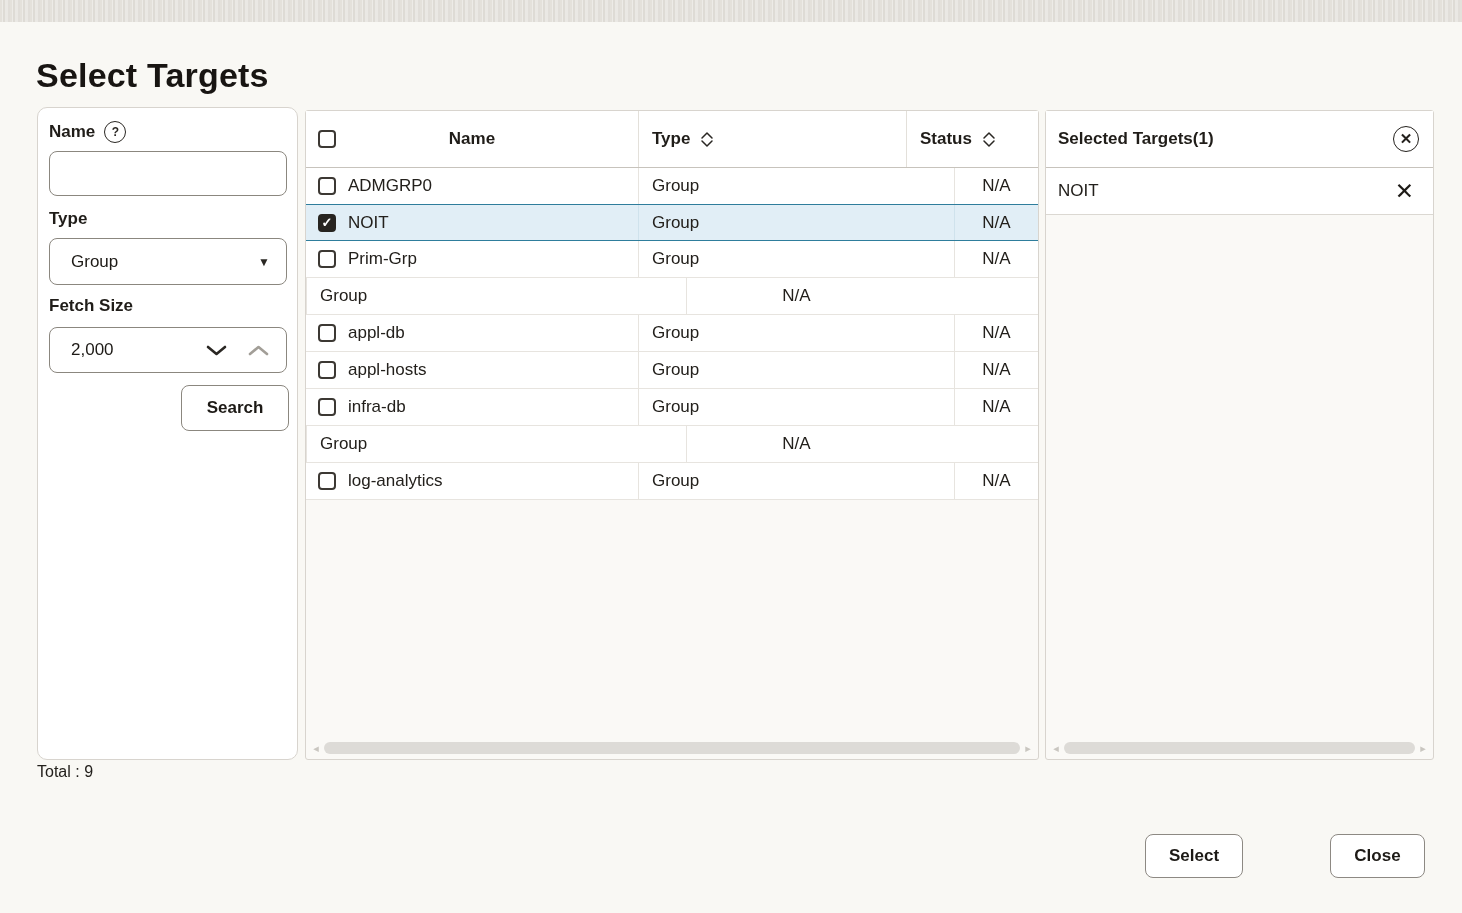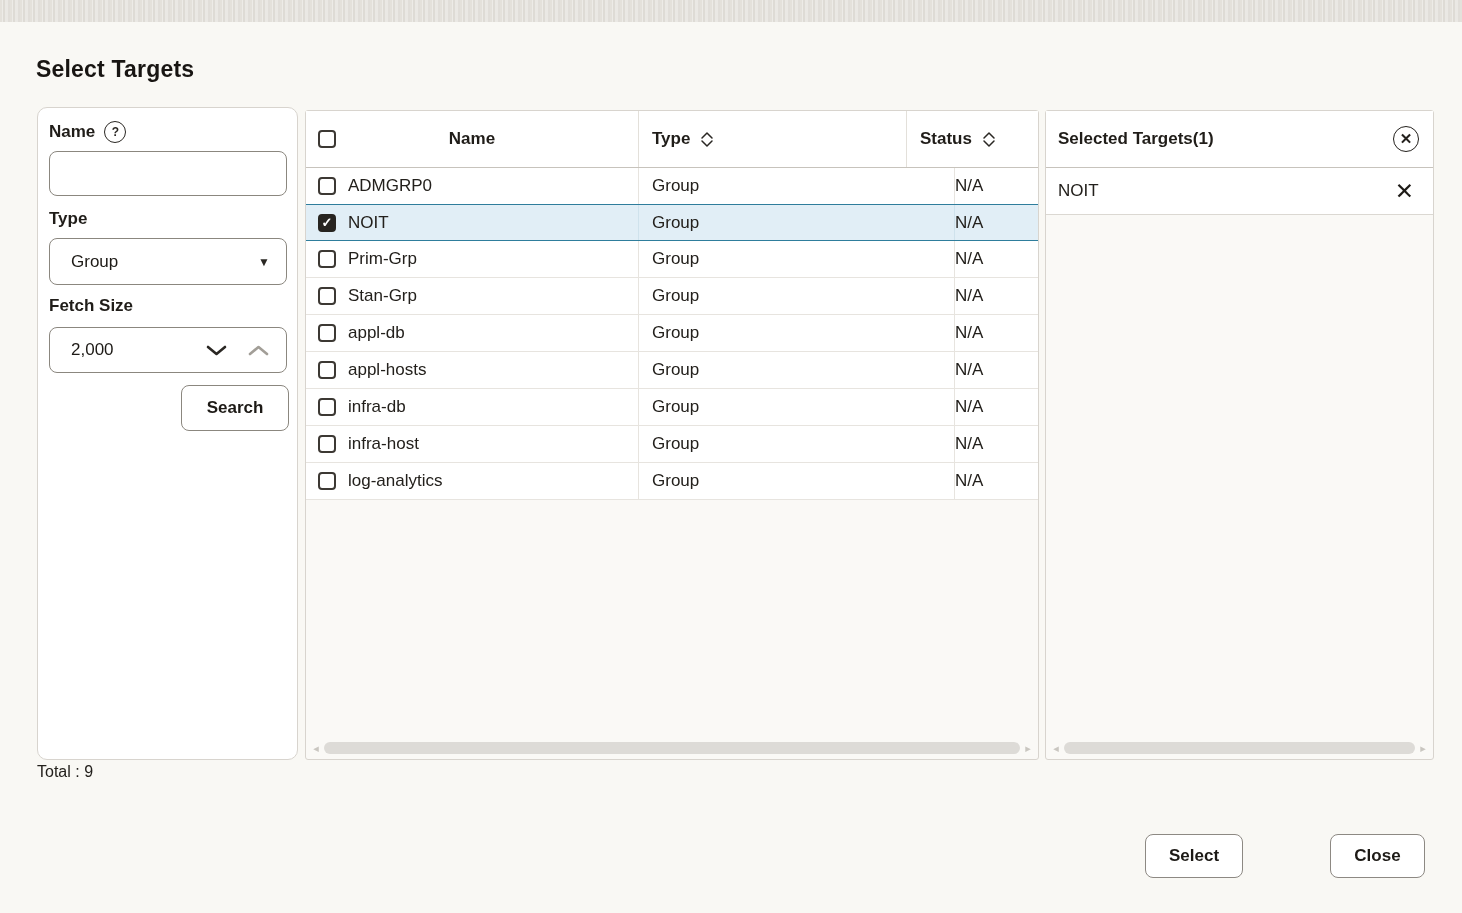--- a/index.html
+++ b/index.html
@@ -10,21 +10,21 @@
   }
   
   .texture-strip{
     position:absolute;top:0;left:0;width:1462px;height:22px;
     background:
       repeating-linear-gradient(90deg,#e4e1db 0 2px,#edebe7 2px 3px,#dedbd5 3px 5px,#eae8e4 5px 8px,#e1ded9 8px 10px),
       #e7e5e0;
   }
   .page-title{
     position:absolute;left:36px;top:56px;
-    font-size:23px;font-weight:800;color:#181512;letter-spacing:.2px;
+    font-size:34px;font-weight:800;color:#181512;letter-spacing:.2px;
   }
   .panel{position:absolute;box-sizing:border-box;border:1px solid #d8d4ce;background:#fff;}
   
   #filter-panel{left:37px;top:107px;width:261px;height:653px;border-radius:10px;}
   .fp-label{position:absolute;left:11px;font-size:17px;font-weight:600;color:#201d19;display:flex;align-items:center;}
   .help-icon{
     width:20px;height:20px;border:1.6px solid #2a2723;border-radius:50%;
     display:inline-flex;align-items:center;justify-content:center;
     font-size:12px;font-weight:700;margin-left:9px;color:#2a2723;
   }
@@ -61,21 +61,21 @@
     display:flex;align-items:center;justify-content:center;font-size:13px;font-weight:700;
   }
   .hdr-cbx{position:absolute;left:12px;top:19px;}
   .tbl-row{
     height:37px;box-sizing:border-box;background:#fff;border-bottom:1px solid #e7e4df;
     display:grid;grid-template-columns:332px 268px 1fr;font-size:17px;color:#23201c;
   }
   .tbl-row .cell-name{position:relative;display:flex;align-items:center;padding-left:42px;text-align:center;}
   .tbl-row .cell-name .cbx{position:absolute;left:12px;top:50%;transform:translateY(-50%);}
   .tbl-row .cell-type{display:flex;align-items:center;padding-left:13px;border-left:1px solid #e7e4df;}
-  .tbl-row .cell-status{display:flex;align-items:center;justify-content:flex-start;border-left:1px solid #e7e4df;margin-left:48px;}
+  .tbl-row .cell-status{display:flex;align-items:center;justify-content:center;border-left:1px solid #e7e4df;margin-left:48px;}
   .tbl-row.selected{
     background:var(--selected-bg,#e1eef6);
     border-top:1px solid var(--selected-border,#2e7d9c);
     border-bottom:1px solid var(--selected-border,#2e7d9c);
     margin-top:-1px;
   }
   .tbl-row.selected .cell-type,.tbl-row.selected .cell-status{border-left-color:#cfe2ec;}
   .sort-icon{display:inline-block;}
   
   .hscroll{position:absolute;left:5px;right:5px;bottom:4px;height:14px;display:flex;align-items:center;}
@@ -195,24 +195,20 @@
       <span>Prim-Grp</span>
     </div>
     <div class="cell-type">
       <span>Group</span>
     </div>
     <div class="cell-status">
       <span>N/A</span>
     </div>
   </div>
       <div class="tbl-row">
-    <div class="cell-name">
-      <span class="cbx"></span>
-      <span>Stan-Grp</span>
-    </div>
     <div class="cell-type">
       <span>Group</span>
     </div>
     <div class="cell-status">
       <span>N/A</span>
     </div>
   </div>
       <div class="tbl-row">
     <div class="cell-name">
       <span class="cbx"></span>
@@ -243,24 +239,20 @@
       <span>infra-db</span>
     </div>
     <div class="cell-type">
       <span>Group</span>
     </div>
     <div class="cell-status">
       <span>N/A</span>
     </div>
   </div>
       <div class="tbl-row">
-    <div class="cell-name">
-      <span class="cbx"></span>
-      <span>infra-host</span>
-    </div>
     <div class="cell-type">
       <span>Group</span>
     </div>
     <div class="cell-status">
       <span>N/A</span>
     </div>
   </div>
       <div class="tbl-row">
     <div class="cell-name">
       <span class="cbx"></span>

